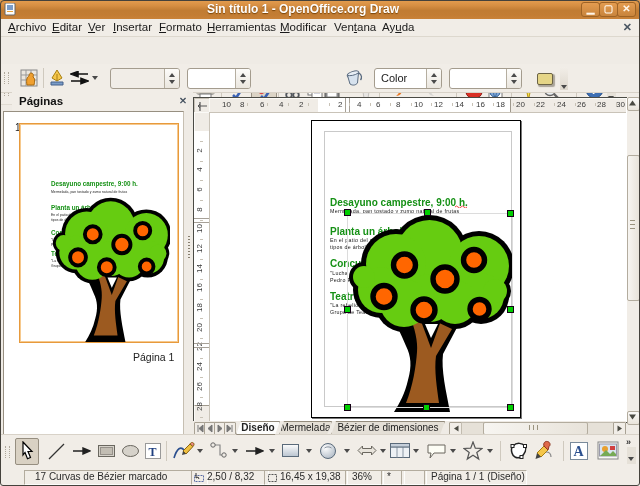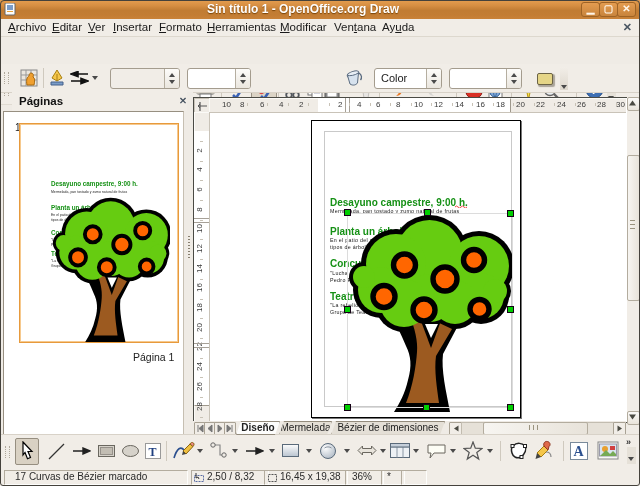--- a/index.html
+++ b/index.html
@@ -604,21 +604,21 @@
       <circle cx="8" cy="8" r="3" fill="#E8A030"></circle>
       <path d="M3 15 L9 9 L13 13 L16 10 L19 13 L19 15 Z" fill="#7A5"></path>
       <rect x="13" y="5" width="5" height="4" fill="#D04040"></rect>
     </svg>
  <div class="abs" style="left:626px;top:2px;font-size:9px;font-weight:bold;color:#333">»</div>
  <div class="abs" style="left:627px;top:12px;width:9px;height:17px;background:#E6E1D8"></div>
  <div class="abs dda" style="left:628px;top:22px;border-left-width:3px;border-right-width:3px"></div>
 </div>
 
 <div id="statusbar" class="abs">
- <div class="sfield" style="left:4px;width:176px">
+ <div class="sfield" style="left:24px;width:176px">
       <span style="position:absolute;left:10px;top:0">17 Curvas de Bézier marcado</span>
     </div>
  <div class="sfield" style="left:191px;width:70px">
       <svg style="position:absolute;left:2px;top:2px" width="11" height="9">
         <rect x="0.5" y="2.5" width="9" height="6" fill="none" stroke="#5b6ea5" stroke-dasharray="2 1"></rect>
         <path d="M2 0 L2 5 L4 4 L5 6" stroke="#333" fill="none"></path>
       </svg>
       <span style="position:absolute;left:15px;top:0">2,50 / 8,32</span>
     </div>
  <div class="sfield" style="left:264px;width:76px">
@@ -627,14 +627,17 @@
       </svg>
       <span style="position:absolute;left:15px;top:0">16,45 x 19,38</span>
     </div>
  <div class="sfield" style="left:345px;width:31px">
       <span style="position:absolute;left:6px;top:0">36%</span>
     </div>
  <div class="sfield" style="left:381px;width:16px">
       <span style="position:absolute;left:5px;top:0">*</span>
     </div>
  <div class="sfield" style="left:401px;width:18px"></div>
+ <div class="sfield" style="left:424px;width:95px">
+      <span style="position:absolute;left:6px;top:0">Página 1 / 1 (Diseño)</span>
+    </div>
 </div>
 <div class="abs" style="left:0;top:0;width:638px;height:484px;border:1px solid #45423c;border-radius:4px 4px 3px 3px;z-index:60;pointer-events:none"></div>
 
 </body></html>

